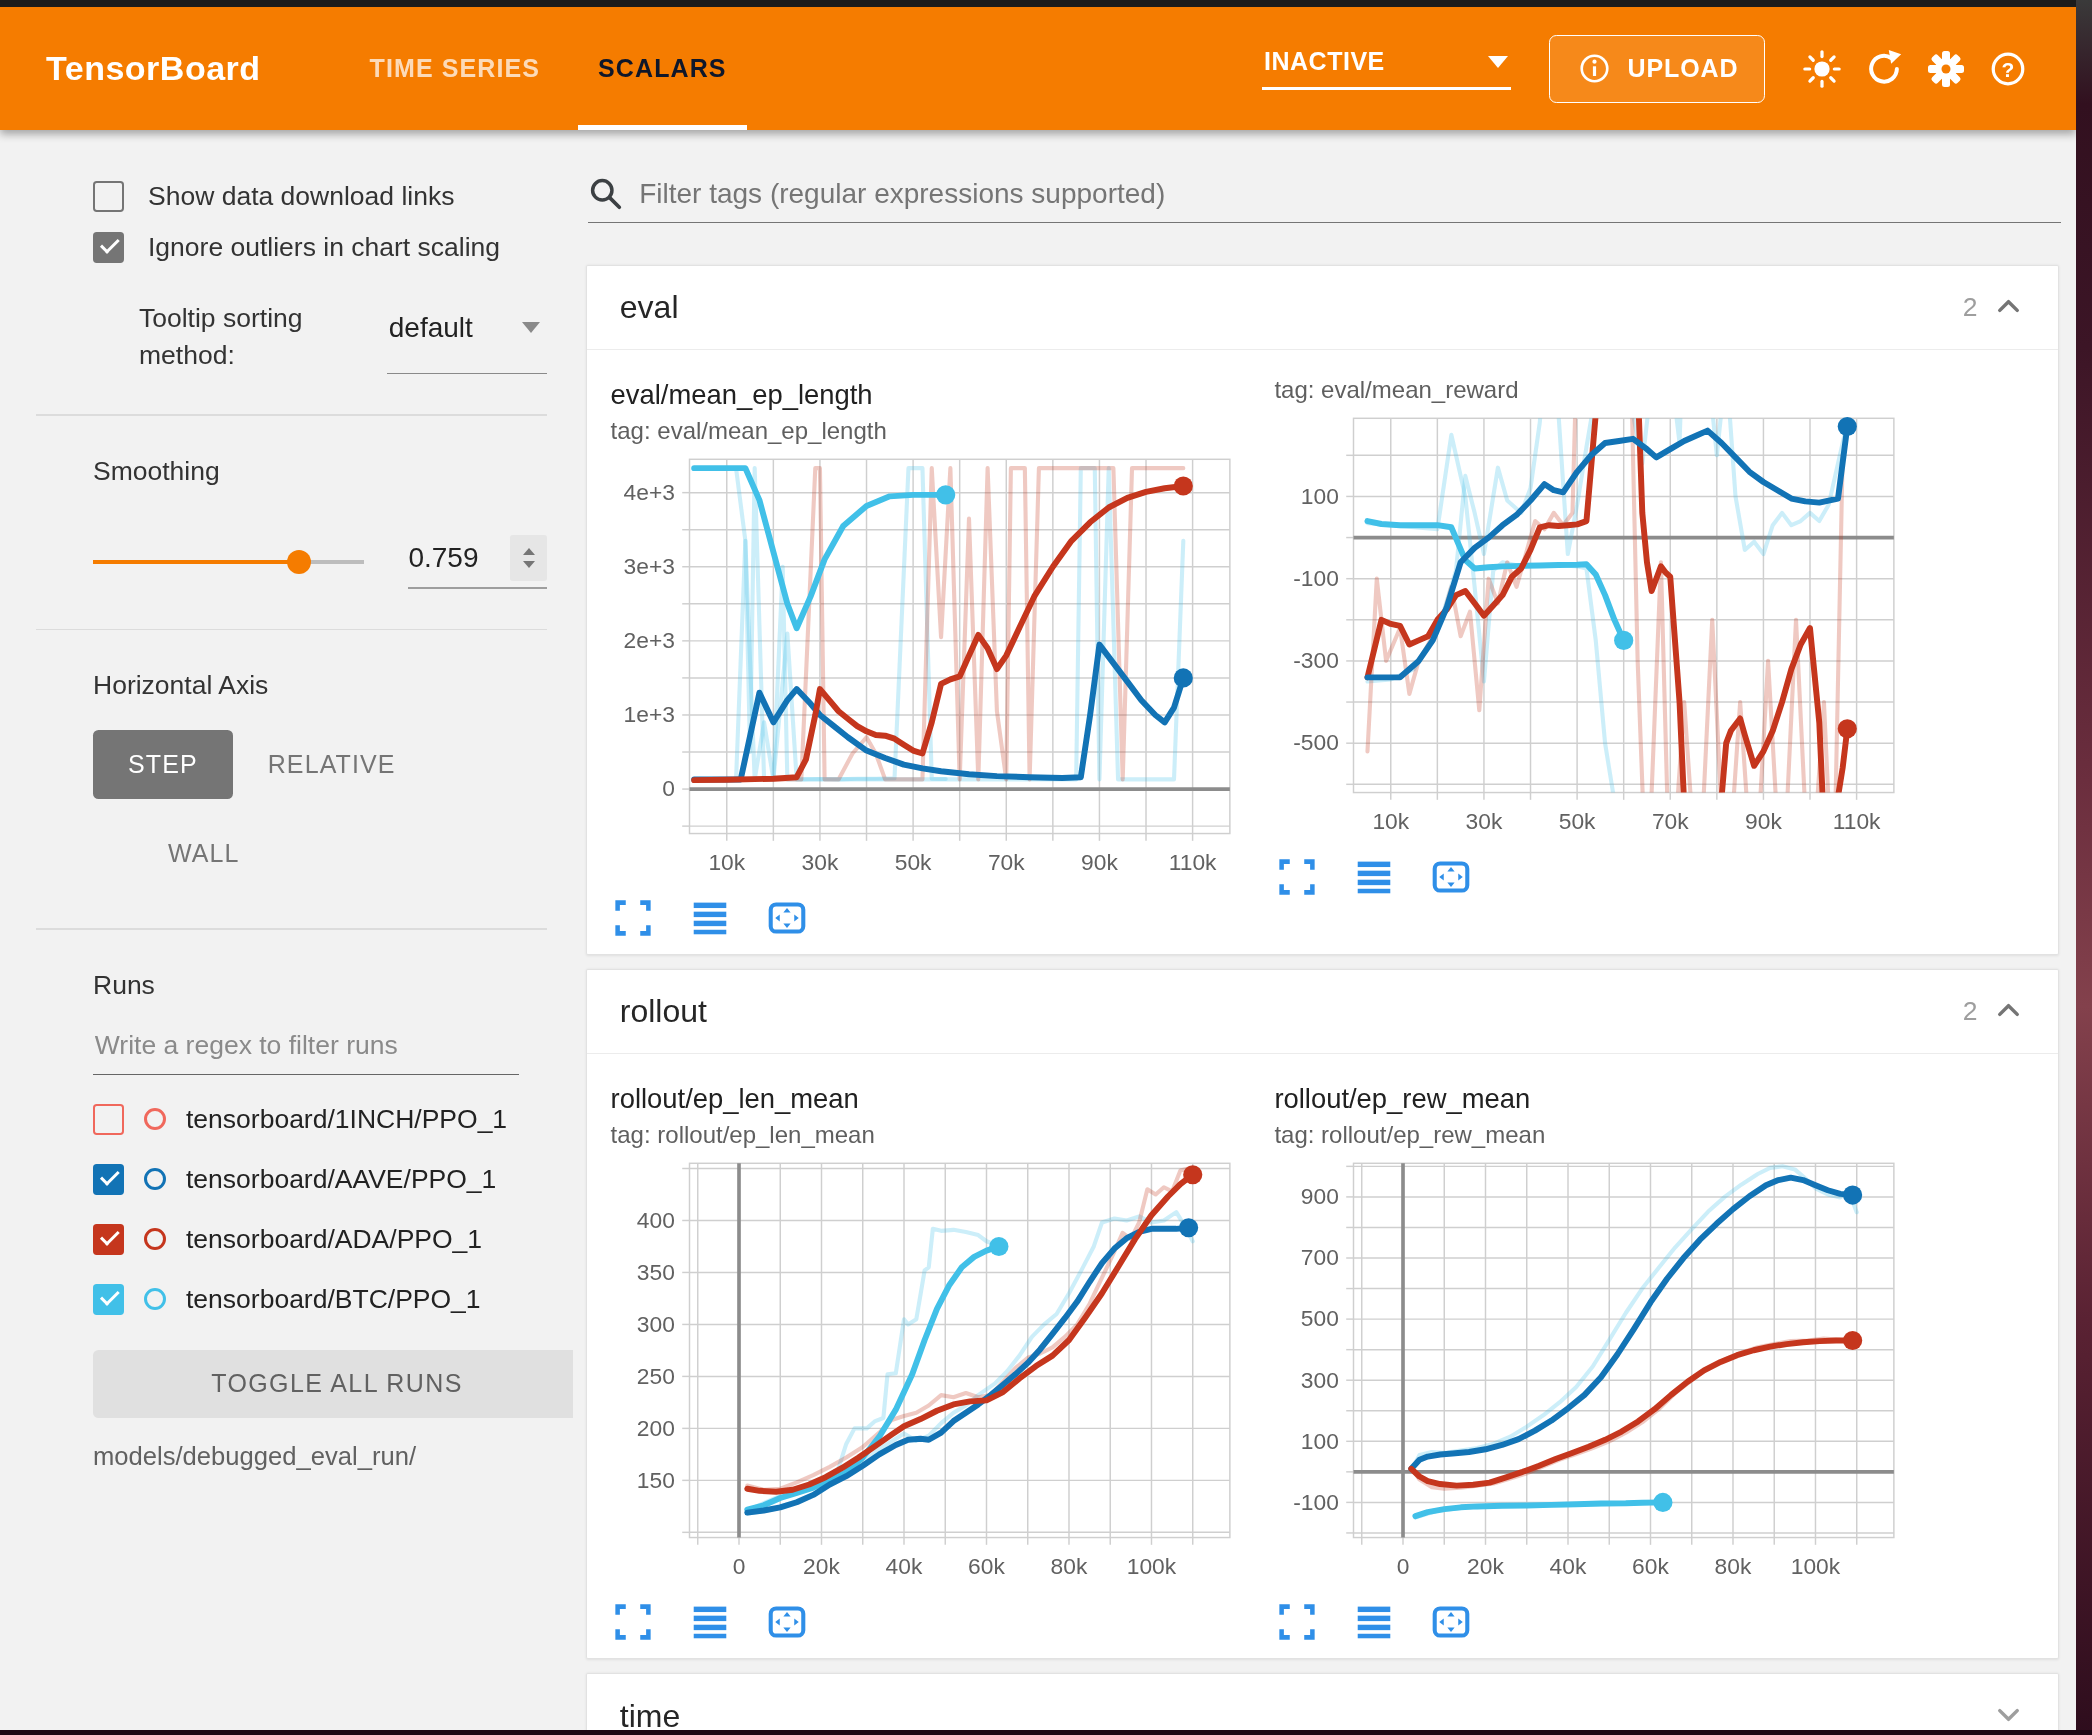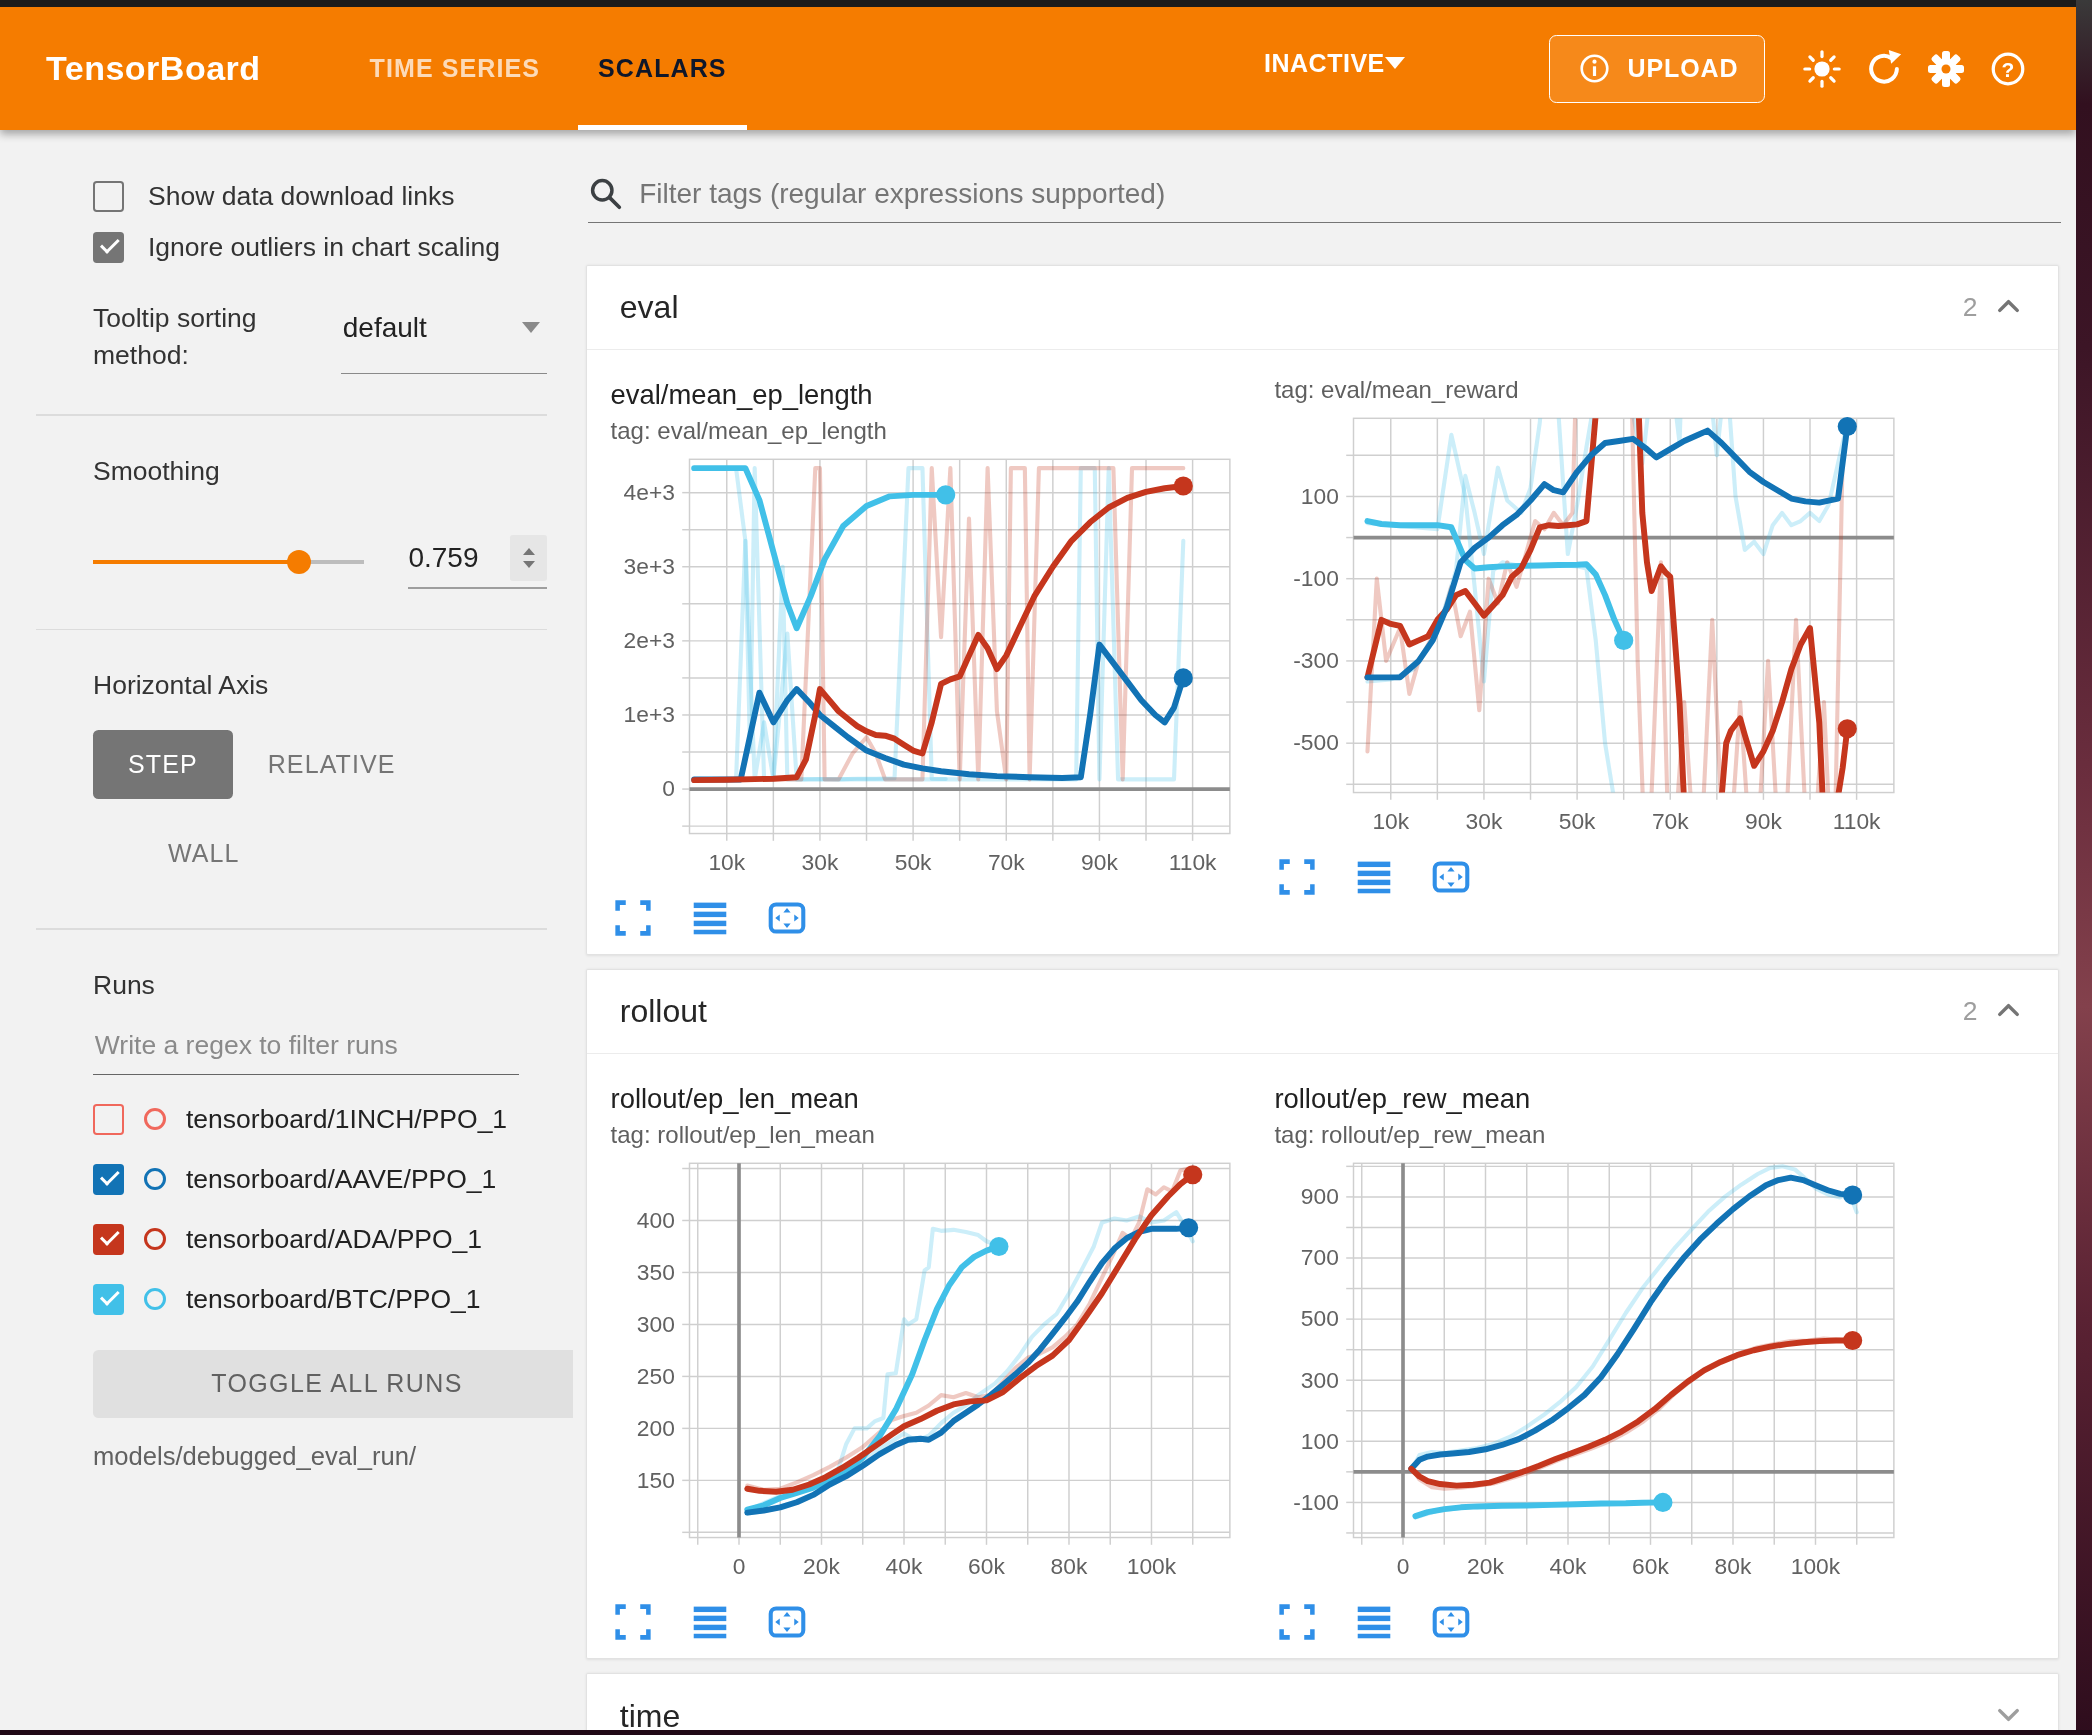--- a/index.html
+++ b/index.html
@@ -17,21 +17,21 @@
   
   .topbar{height:123px;flex-shrink:0;background:#f57c00;display:flex;align-items:center;
           padding:0 37px 0 46px;box-shadow:0 4.6px 8.2px rgba(0,0,0,.32);position:relative;z-index:10;color:#fff;}
   .brand{font-size:34px;font-weight:700;letter-spacing:0.5px;}
   .tabs{display:flex;align-self:stretch;margin-left:80px;}
   .tab{position:relative;display:flex;align-items:center;padding:0 29px;font-size:25px;font-weight:700;
        letter-spacing:1.1px;color:rgba(255,255,255,.72);cursor:pointer;}
   .tab.active{color:#0f172a;}
   .tab.active::after{content:"";position:absolute;left:9.1px;right:9.1px;bottom:0;height:5.5px;background:#fff;}
   .spacer{flex:1;}
-  .status-select{width:249px;margin-right:38px;display:flex;flex-direction:row;cursor:pointer;}
+  .status-select{width:249px;margin-right:38px;display:flex;flex-direction:column;cursor:pointer;}
   .status-line{display:flex;align-items:center;justify-content:space-between;padding:0 3.7px 11px 1.8px;
                font-size:25px;font-weight:700;letter-spacing:0.5px;}
   .tri-down-white{width:0;height:0;border-left:10px solid transparent;border-right:10px solid transparent;
                   border-top:12px solid #fff;}
   .status-underline{height:2.7px;background:#fff;}
   .upload-btn{display:flex;align-items:center;gap:14.6px;border:1.8px solid #fff;border-radius:7.3px;
               background:rgba(255,255,255,.10);padding:14.6px 25.6px;font-size:25px;font-weight:700;
               letter-spacing:0.9px;margin-right:25.6px;color:#fff;cursor:pointer;}
   .icon-btn{width:62px;height:62px;display:flex;align-items:center;justify-content:center;cursor:pointer;}
 
@@ -40,21 +40,21 @@
   .sidebar{width:537px;flex-shrink:0;padding:51px 25.6px 0 57px;overflow:hidden;}
   .main{flex:1;overflow:hidden;padding:0 5.5px 0 5.5px;}
 
   
   .check-row{display:flex;align-items:center;gap:24px;margin-bottom:20px;white-space:nowrap;cursor:pointer;}
   .checkbox{width:31px;height:31px;border:2.7px solid #757575;border-radius:3.7px;flex-shrink:0;position:relative;background:transparent;}
   .checkbox.checked{background:#757575;border-color:#757575;}
   .checkbox.checked::after{content:"";position:absolute;left:6.4px;top:4.6px;width:14.6px;height:7.3px;
     border-left:3.7px solid #fff;border-bottom:3.7px solid #fff;transform:rotate(-45deg);}
   .check-label{font-size:26.5px;color:#333;}
-  .tooltip-row{display:flex;align-items:flex-end;gap:33px;margin-top:37px;}
+  .tooltip-row{display:flex;align-items:flex-end;gap:33px;margin-top:37px;margin-left:46px;}
   .tooltip-label{font-size:26.5px;color:#333;line-height:1.4;width:215px;}
   .selectish{flex:1;display:flex;flex-direction:column;cursor:pointer;gap:20px;}
   .select-line{display:flex;align-items:center;justify-content:space-between;padding:0 7.3px 9.1px 1.8px;font-size:28px;color:#222;}
   .tri-down-gray{width:0;height:0;border-left:9.1px solid transparent;border-right:9.1px solid transparent;
                  border-top:11px solid #8a8a8a;}
   .select-underline{height:1.8px;background:#8a8a8a;}
   .divider{height:1.8px;background:#dcdcdc;margin:40px 0 0 -57px;}
   .block-label{font-size:26.5px;color:#333;margin-top:40px;}
   .slider-row{display:flex;align-items:center;gap:44px;margin-top:48px;}
   .slider{flex:1;position:relative;height:3.7px;background:#bdbdbd;cursor:pointer;}

